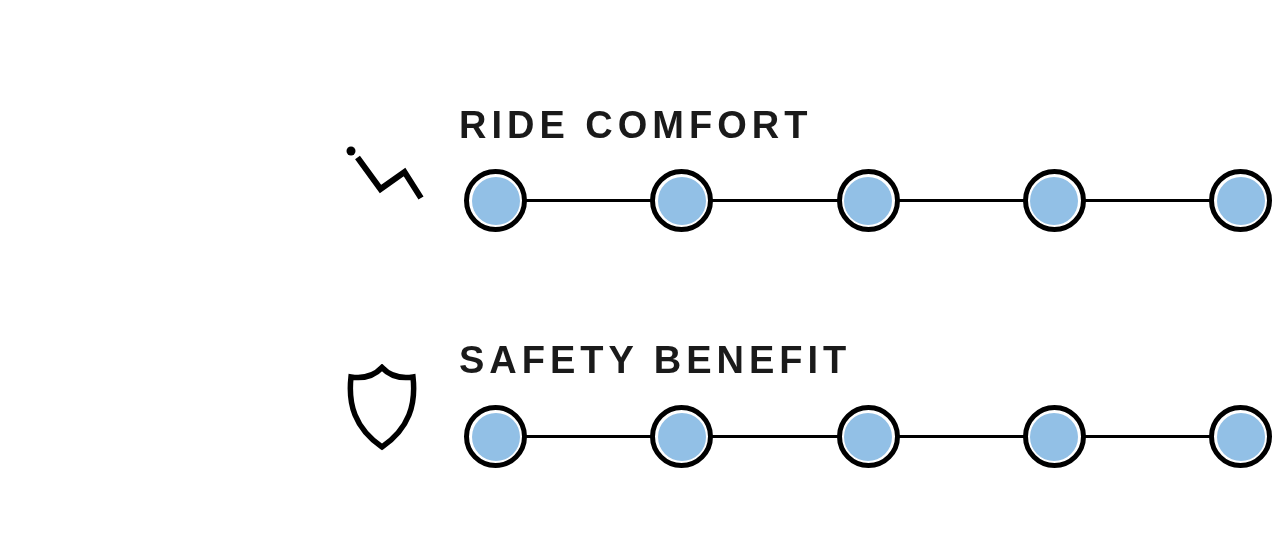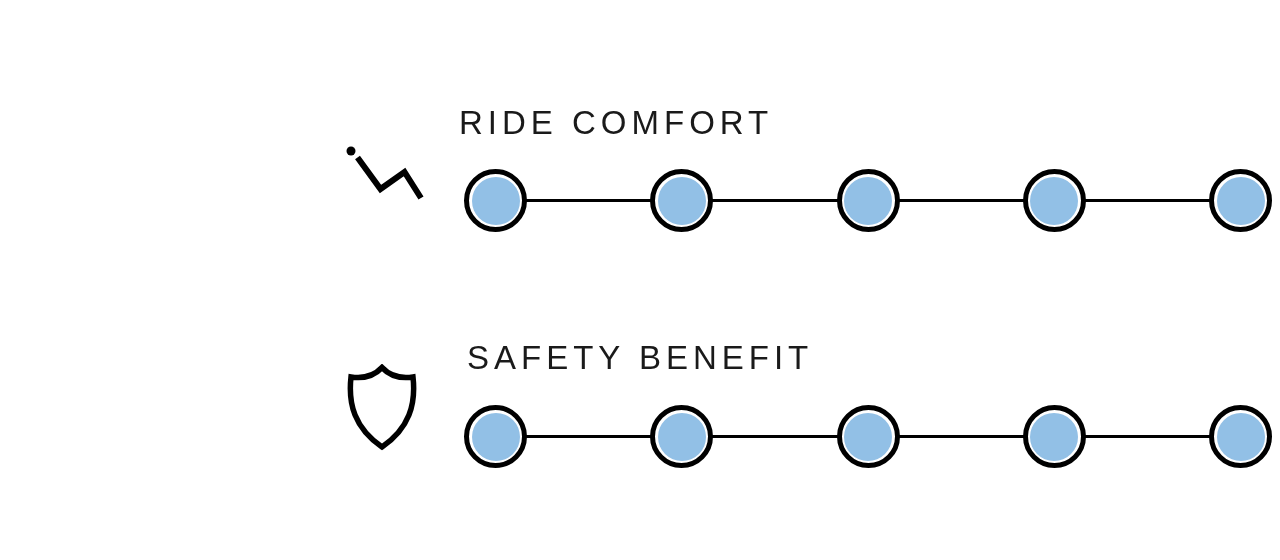--- a/index.html
+++ b/index.html
@@ -11,29 +11,29 @@
     font-family: "Liberation Sans", sans-serif;
     overflow: hidden;
   }
   .icon { position: absolute; color: var(--line, #000); }
   .icon-recline { left: 337px; top: 137px; }
   .icon-shield  { left: 343px; top: 364px; }
   .scale-label {
     position: absolute;
     left: 459px;
     margin: 0;
-    font-size: 33px;
-    font-weight: 400;
+    font-size: 38px;
+    font-weight: 700;
     letter-spacing: 5px;
     line-height: 1;
     color: var(--text, #1a1a1a);
     white-space: nowrap;
   }
   .label-ride   { top: 106px; }
-  .label-safety { top: 341px; margin-left: 8px; }
+  .label-safety { top: 341px; }
   .scale {
     position: absolute;
     left: 464px;
     width: 808px;
     height: 63px;
     display: flex;
     justify-content: space-between;
     align-items: center;
   }
   .scale-ride   { top: 169px; }

